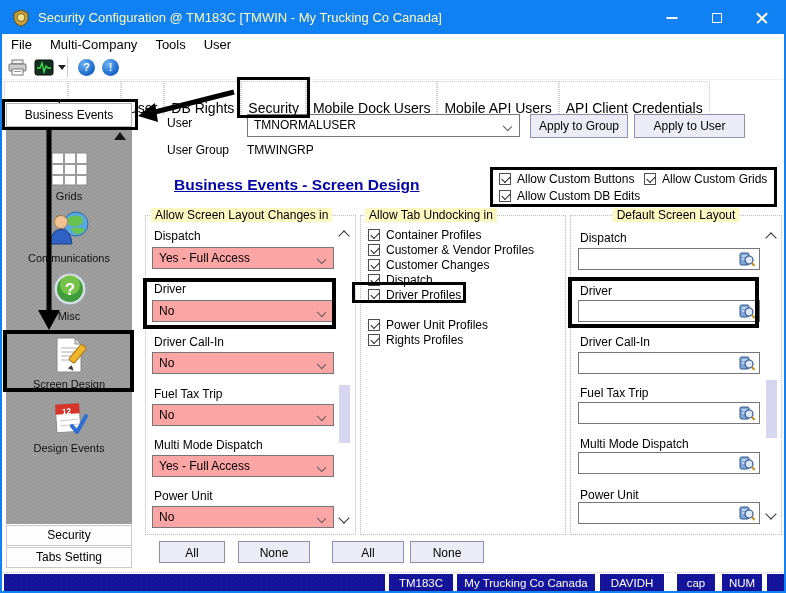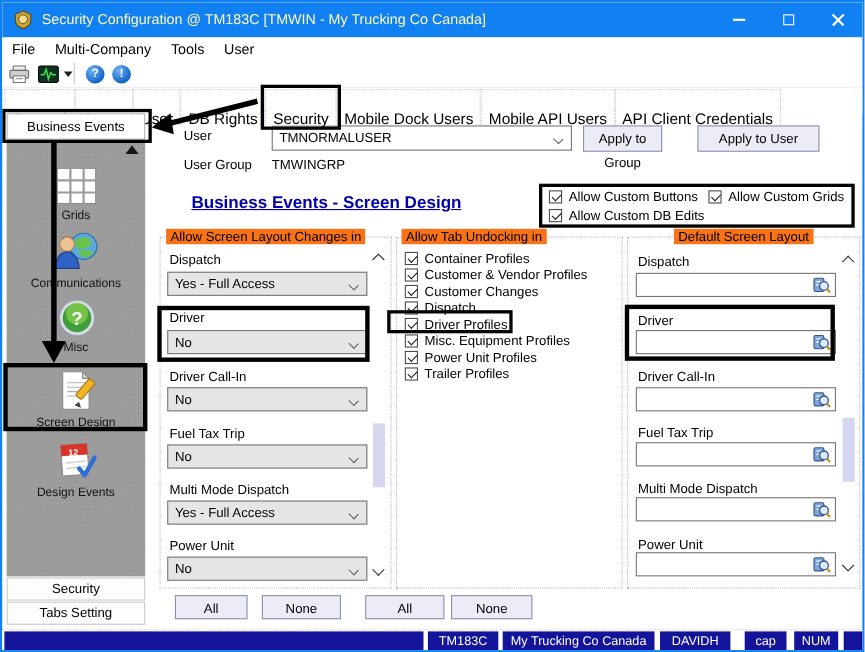--- a/index.html
+++ b/index.html
@@ -40,22 +40,22 @@
   .side-foot { left:4px; top:523px; width:126px; height:21px; background:#fdfdfd; border:1px solid #c9c9c9; text-align:center; line-height:19px; font-size:12px; }
   .scrollup-tri { left:112px; top:130px; width:0; height:0; border-left:6px solid transparent; border-right:6px solid transparent; border-bottom:8px solid #161616; }
 
   
   .lbl { font-size:12px; white-space:nowrap; }
   .combo { background:#fff; border:1px solid #767676; height:23px; line-height:21px; padding-left:6px; font-size:12px; }
   .combo .chev, .sel .chev { position:absolute; right:8px; top:8px; width:7px; height:7px; border-right:1.6px solid #5a5a5a; border-bottom:1.6px solid #5a5a5a; transform:rotate(45deg) scale(1,0.9); }
   .push { background:#ececf6; border:1px solid #8f8fae; text-align:center; font-size:12px; line-height:22px; }
   .heading { font-size:15.5px; font-weight:bold; color:#0202a8; text-decoration:underline; white-space:nowrap; }
   .group { border:1px dotted #b9b9d8; background:#fff; }
-  .legend { position:absolute; top:-8px; background:#f97316; padding:0 4px; font-size:12px; white-space:nowrap;text-align:right; }
-  .sel { position:absolute; background:#e5e5e5; border:1px solid #767676; height:22px; line-height:20px; padding-left:6px; font-size:12px; }
+  .legend { position:absolute; top:-8px; background:#fef9c3; padding:0 4px; font-size:12px; white-space:nowrap;text-align:right; }
+  .sel { position:absolute; background:#fca5a5; border:1px solid #767676; height:22px; line-height:20px; padding-left:6px; font-size:12px; }
   .fld { position:absolute; background:#fff; border:1px solid #767676; height:22px; }
   .cb { display:inline-block; position:relative; width:13px; height:13px; background:#fff; border:1px solid #4d4d4d; vertical-align:-2px; }
   .cb::after { content:''; position:absolute; left:2px; top:2px; width:7px; height:4px; border-left:1.8px solid #1c1c1c; border-bottom:1.8px solid #1c1c1c; transform:rotate(-45deg); }
   .cbrow { position:absolute; font-size:12px; line-height:15px; white-space:nowrap; }
   .cbrow .cb { width:12px; height:12px; margin-right:6px; }
   .chev-up, .chev-dn { position:absolute; width:8px; height:8px; border-right:1.7px solid #333; border-bottom:1.7px solid #333; }
   .chev-up { transform:rotate(-135deg); }
   .chev-dn { transform:rotate(45deg); }
   .thumb { position:absolute; width:11px; background:#d6d6f0; }
   .lookup { position:absolute; right:3px; top:2px; width:17px; height:17px; }
@@ -182,21 +182,21 @@
   </svg>
   <div class="side-label" style="left:4px;top:440px">Design Events</div>
 
   <div class="abs side-foot">Security</div>
   <div class="abs side-foot" style="top:545px">Tabs Setting</div>
 
   <span class="abs lbl" style="left:165px;top:114px">User</span>
   <div class="abs combo" style="left:245px;top:112px;width:273px">
     <span>TMNORMALUSER</span><span class="chev"></span>
   </div>
-  <div class="abs push" style="left:528px;top:112px;width:72px;height:24px">Apply to Group</div>
+  <div class="abs push" style="left:528px;top:112px;width:98px;height:24px">Apply to Group</div>
   <div class="abs push" style="left:632px;top:112px;width:111px;height:24px">Apply to User</div>
   <span class="abs lbl" style="left:165px;top:141px">User Group</span>
   <span class="abs lbl" style="left:245px;top:141px">TMWINGRP</span>
 
   <div class="abs heading" style="left:172px;top:174px">Business Events - Screen Design</div>
 
   <div class="abs cbrow" style="left:497px;top:170px">
     <span class="cb"></span><span>Allow Custom Buttons</span>
   </div>
   <div class="abs cbrow" style="left:642px;top:170px">
@@ -226,23 +226,22 @@
   <span class="chev-dn" style="left:338px;top:512px"></span>
 
   <div class="abs group" style="left:358px;top:213px;width:206px;height:320px">
     <span class="legend" style="left:4px">Allow Tab Undocking in</span>
   </div>
   <div class="cbrow" style="left:366px;top:226px"><span class="cb"></span><span>Container Profiles</span></div>
   <div class="cbrow" style="left:366px;top:241px"><span class="cb"></span><span>Customer &amp; Vendor Profiles</span></div>
   <div class="cbrow" style="left:366px;top:256px"><span class="cb"></span><span>Customer Changes</span></div>
   <div class="cbrow" style="left:366px;top:271px"><span class="cb"></span><span>Dispatch</span></div>
   <div class="cbrow" style="left:366px;top:286px"><span class="cb"></span><span>Driver Profiles</span></div>
-  <div class="cbrow" style="left:366px;top:301px"><span class="cb"></span><span>Misc. Equipment Profiles</span></div>
   <div class="cbrow" style="left:366px;top:316px"><span class="cb"></span><span>Power Unit Profiles</span></div>
-  <div class="cbrow" style="left:366px;top:331px"><span class="cb"></span><span>Trailer Profiles</span></div>
+  <div class="cbrow" style="left:366px;top:331px"><span class="cb"></span><span>Rights Profiles</span></div>
 
   <div class="abs group" style="left:568px;top:213px;width:212px;height:320px">
     <span class="legend" style="left:50%;transform:translateX(-50%)">Default Screen Layout</span>
   </div>
   <span class="abs lbl" style="left:578px;top:229px">Dispatch</span>
   <div class="fld" style="left:576px;top:246px;width:182px"><span></span>
     <svg class="lookup" viewBox="0 0 17 17">
         <rect x="1" y="2" width="9" height="12" rx="1.5" fill="#7da7d9" stroke="#35548a"></rect>
         <line x1="3" y1="5" x2="8" y2="5" stroke="#fff"></line>
         <line x1="3" y1="8" x2="8" y2="8" stroke="#fff"></line>

